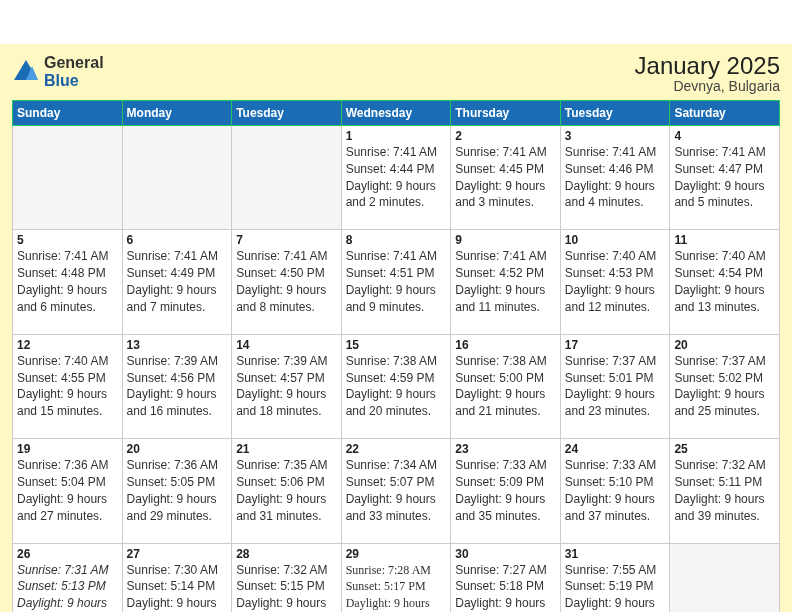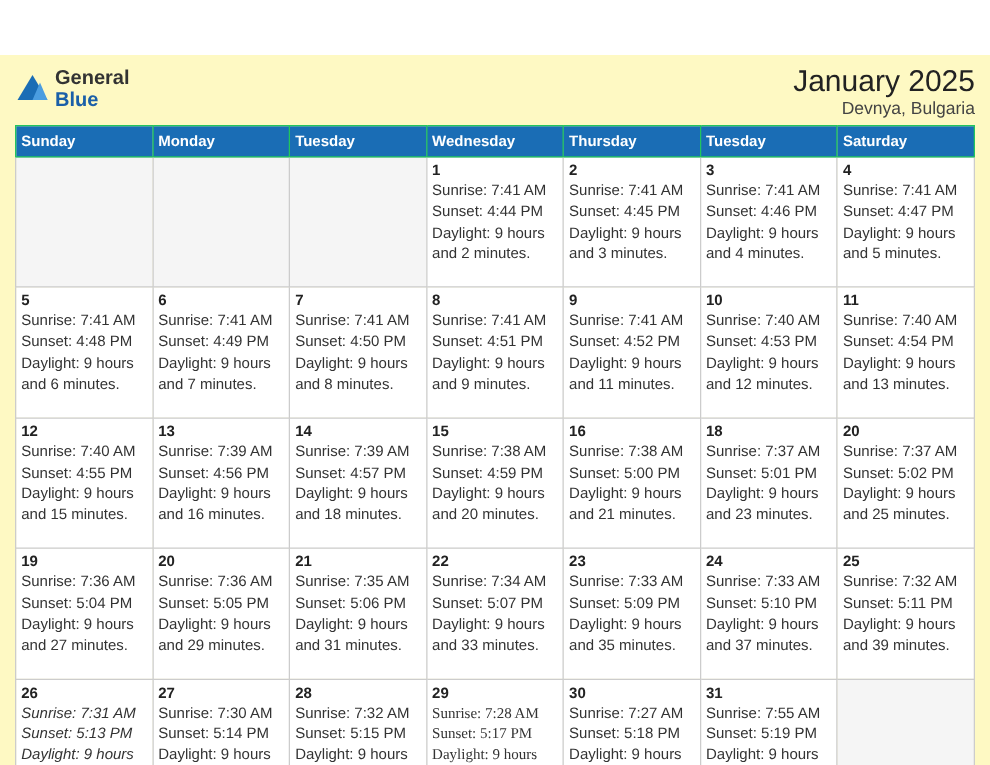--- a/index.html
+++ b/index.html
@@ -252,21 +252,21 @@
 and 20 minutes.</div>
           </td>
           <td>
             <div class="day-number">16</div>
             <div class="day-info" style="white-space: pre-line;">Sunrise: 7:38 AM
 Sunset: 5:00 PM
 Daylight: 9 hours
 and 21 minutes.</div>
           </td>
           <td>
-            <div class="day-number">18</div>
+            <div class="day-number">17</div>
             <div class="day-info" style="white-space: pre-line;">Sunrise: 7:37 AM
 Sunset: 5:01 PM
 Daylight: 9 hours
 and 23 minutes.</div>
           </td>
           <td>
             <div class="day-number">20</div>
             <div class="day-info" style="white-space: pre-line;">Sunrise: 7:37 AM
 Sunset: 5:02 PM
 Daylight: 9 hours

